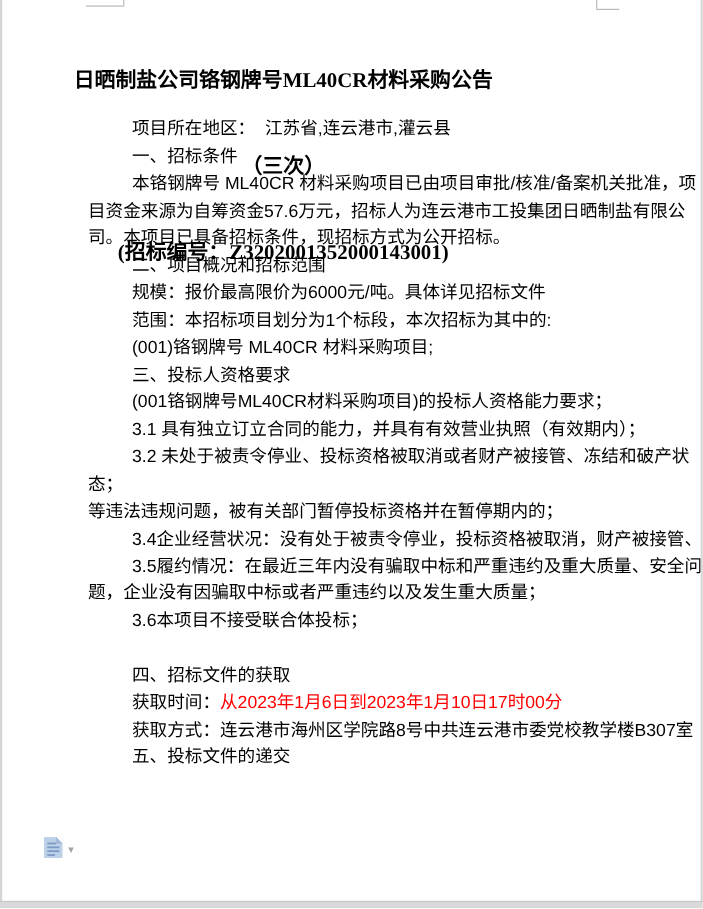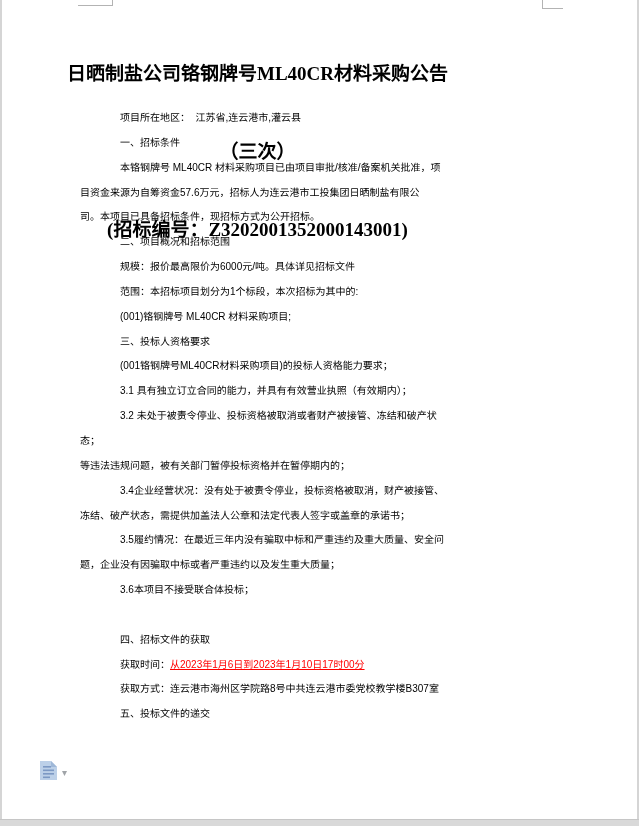--- a/index.html
+++ b/index.html
@@ -20,25 +20,25 @@
   .mark-right-h{left:542px;top:8px;width:21px;height:1px;}
   
   .doc-title{
     position:absolute;left:0;top:9px;width:515px;text-align:center;
     font-family:"Liberation Serif",serif;font-weight:bold;
     font-size:19px;line-height:26px;white-space:pre;
   }
   
   .doc-body{
     position:absolute;left:80px;top:106px;width:510px;
-    font-size:10px;letter-spacing:0;
+    font-size:16px;letter-spacing:0;
   }
   .doc-line{height:24.85px;line-height:24.85px;white-space:pre;overflow:visible;}
   .doc-line.indent{padding-left:40px;}
-  .red{color:var(--red_text,#ff0000);text-decoration:underline;}
+  .red{color:var(--red_text,#ff0000);}
   
   .paste-btn{position:absolute;left:40px;top:761px;display:flex;align-items:center;gap:5px;cursor:pointer;}
   .paste-caret{font-size:10px;color:#a0a4a8;line-height:10px;}
 </style>
 </head>
 <body>
 
 <div class="screen">
 
   <div class="mark mark-left-h"></div>
@@ -62,21 +62,20 @@
       <div class="doc-line indent"><span>规模：报价最高限价为6000元/吨。具体详见招标文件</span></div>
       <div class="doc-line indent"><span>范围：本招标项目划分为1个标段，本次招标为其中的:</span></div>
       <div class="doc-line indent"><span>(001)铬钢牌号 ML40CR 材料采购项目;</span></div>
       <div class="doc-line indent"><span>三、投标人资格要求</span></div>
       <div class="doc-line indent"><span>(001铬钢牌号ML40CR材料采购项目)的投标人资格能力要求；</span></div>
       <div class="doc-line indent"><span>3.1 具有独立订立合同的能力，并具有有效营业执照（有效期内）；</span></div>
       <div class="doc-line indent"><span>3.2 未处于被责令停业、投标资格被取消或者财产被接管、冻结和破产状</span></div>
       <div class="doc-line"><span>态；</span></div>
       <div class="doc-line"><span>等违法违规问题，被有关部门暂停投标资格并在暂停期内的；</span></div>
       <div class="doc-line indent"><span>3.4企业经营状况：没有处于被责令停业，投标资格被取消，财产被接管、</span></div>
-      <div class="doc-line"><span>冻结、破产状态，需提供加盖法人公章和法定代表人签字或盖章的承诺书；</span></div>
       <div class="doc-line indent"><span>3.5履约情况：在最近三年内没有骗取中标和严重违约及重大质量、安全问</span></div>
       <div class="doc-line"><span>题，企业没有因骗取中标或者严重违约以及发生重大质量；</span></div>
       <div class="doc-line indent"><span>3.6本项目不接受联合体投标；</span></div>
       <div class="doc-line"><span></span></div>
       <div class="doc-line indent"><span>四、招标文件的获取</span></div>
       <div class="doc-line indent"><span>获取时间：</span><span class="red">从2023年1月6日到2023年1月10日17时00分</span></div>
       <div class="doc-line indent"><span>获取方式：连云港市海州区学院路8号中共连云港市委党校教学楼B307室</span></div>
       <div class="doc-line indent"><span>五、投标文件的递交</span></div>
     </div>
 

